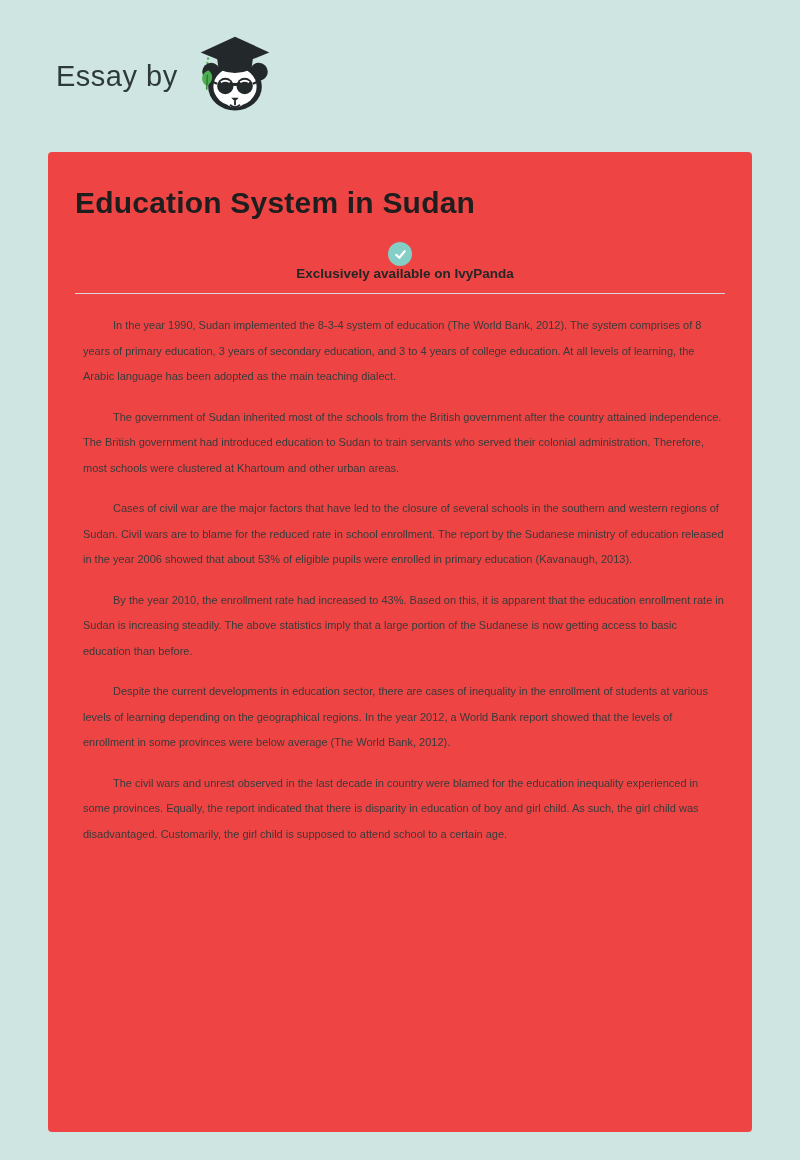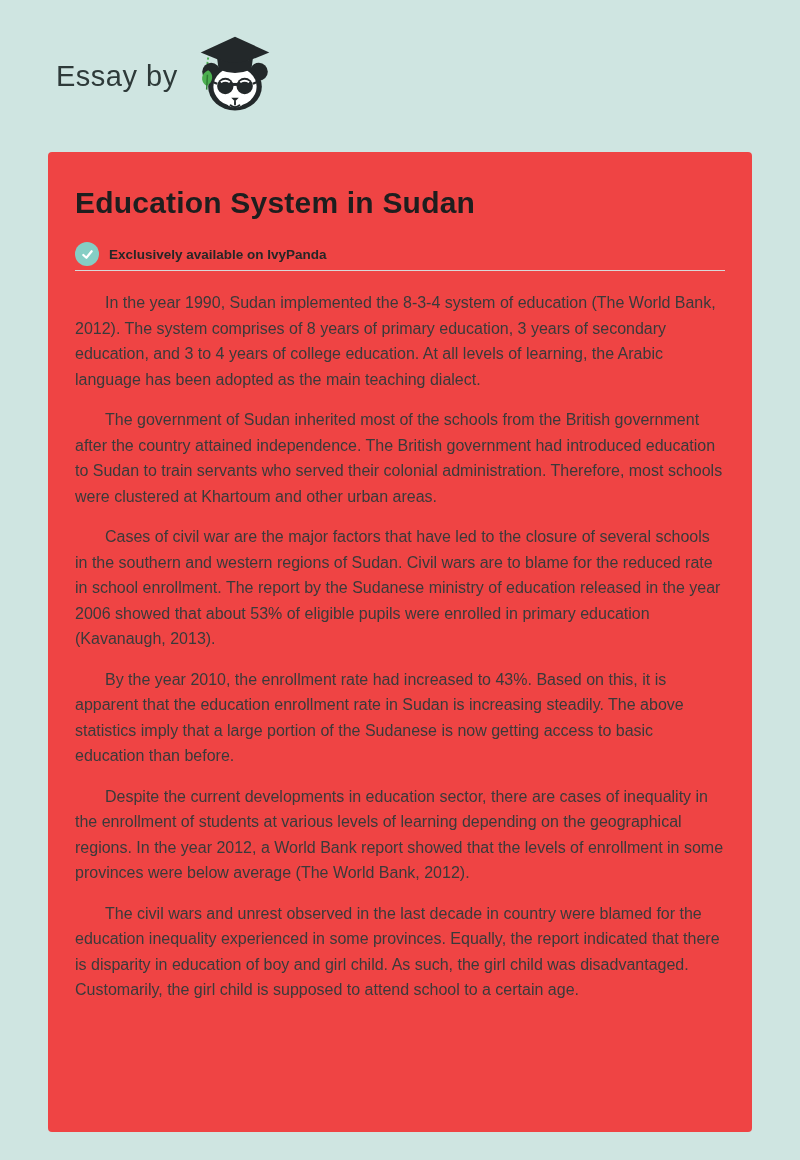--- a/index.html
+++ b/index.html
@@ -55,21 +55,22 @@
   .card h1 {
     margin: 0 0 22px 0;
     font-size: 30px;
     font-weight: 700;
     color: #1e1e1e;
     letter-spacing: 0.2px;
   }
   .badge-row {
     display: flex;
     align-items: center;
-    margin-bottom: 4px;
+    margin-bottom: 12px;
+    flex-direction: column;
   }
   .badge-circle {
     width: 24px;
     height: 24px;
     border-radius: 50%;
     background: #85cec5;
     display: flex;
     align-items: center;
     justify-content: center;
     flex: 0 0 auto;
@@ -79,22 +80,22 @@
     font-size: 13.5px;
     font-weight: 700;
     color: #262626;
   }
   .divider {
     border: none;
     border-top: 1px solid #d8d8d8;
     margin: 0 0 19px 0;
   }
   .essay p {
-    margin: 0 0 15px 0;
-    font-size: 16px;
+    margin: 0 0 15px 8px;
+    font-size: 11px;
     line-height: 25.5px;
     color: #3a3a3a;
     text-indent: 30px;
   }
 </style>
 </head>
 <body>
 
 <div class="header">
   <span class="essay-by">Essay by</span>

